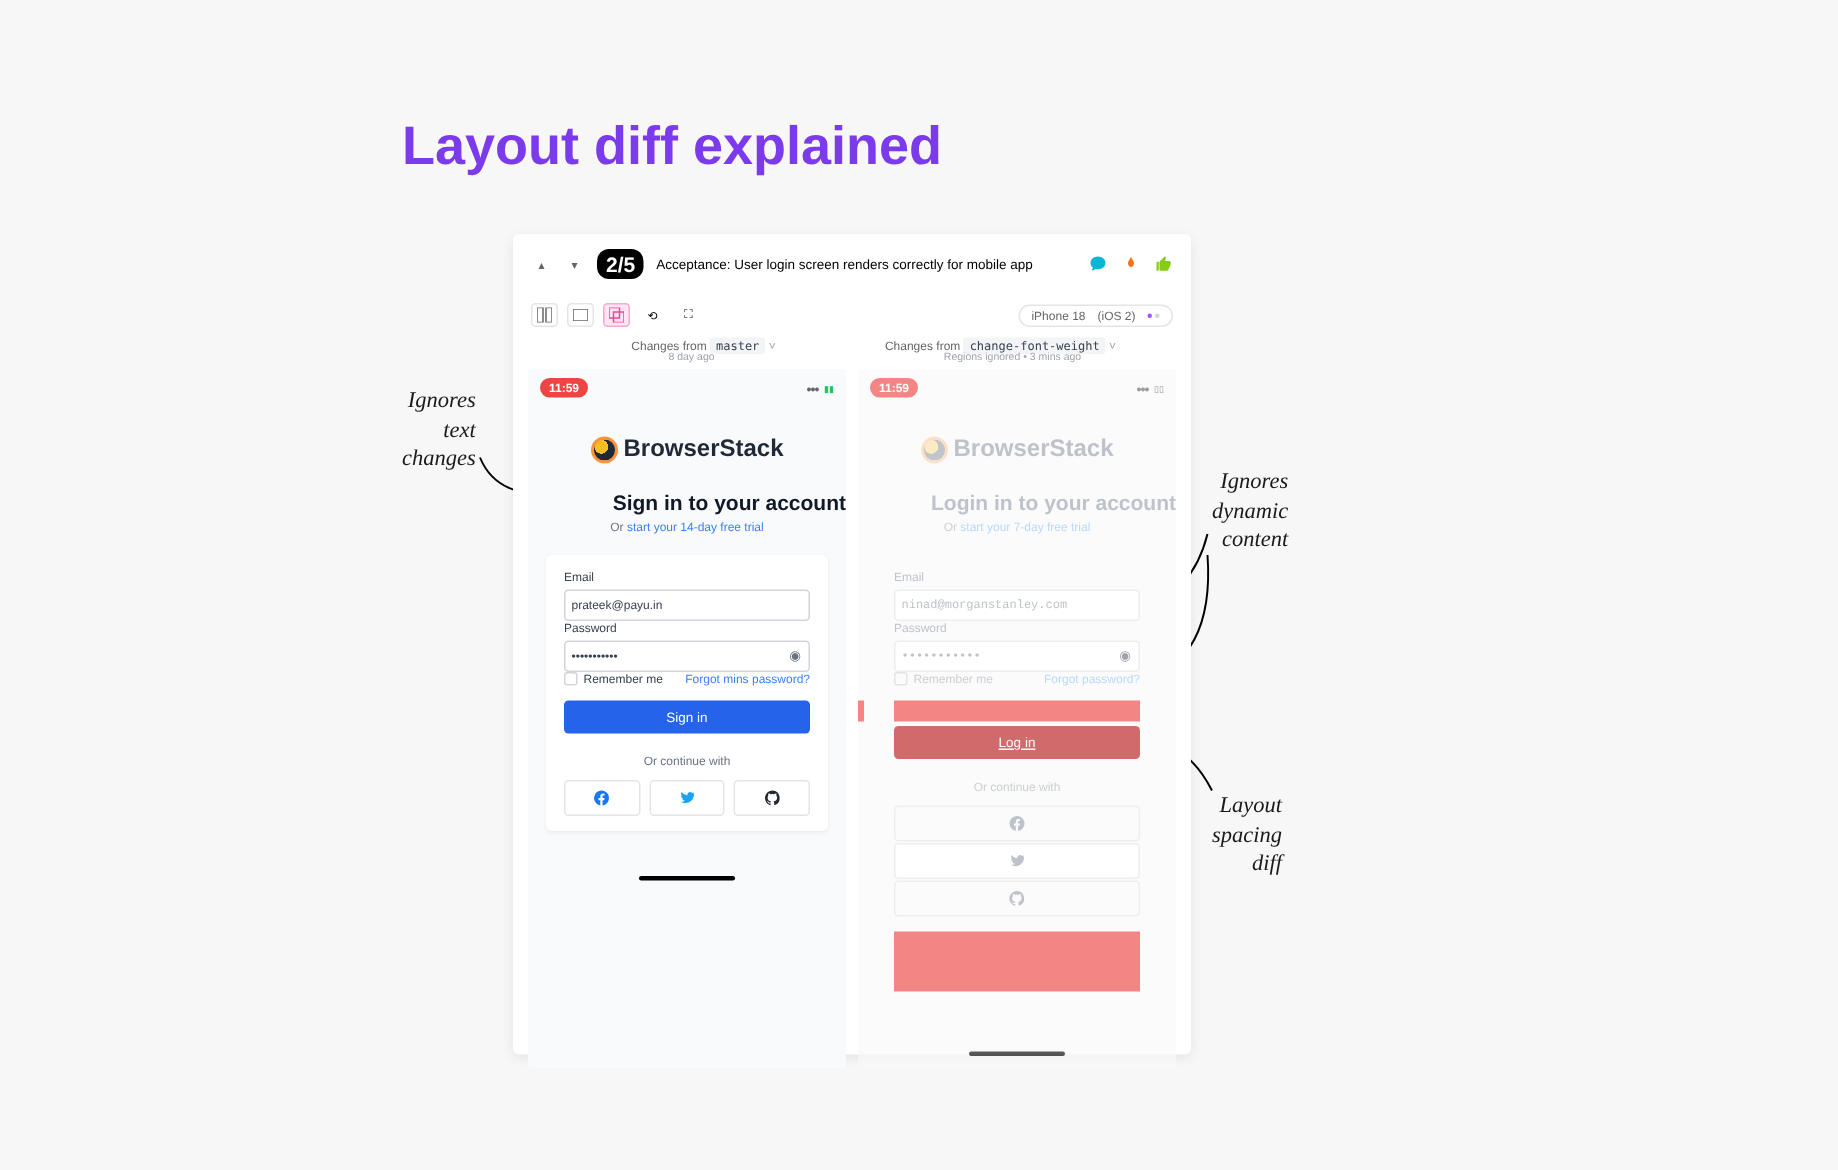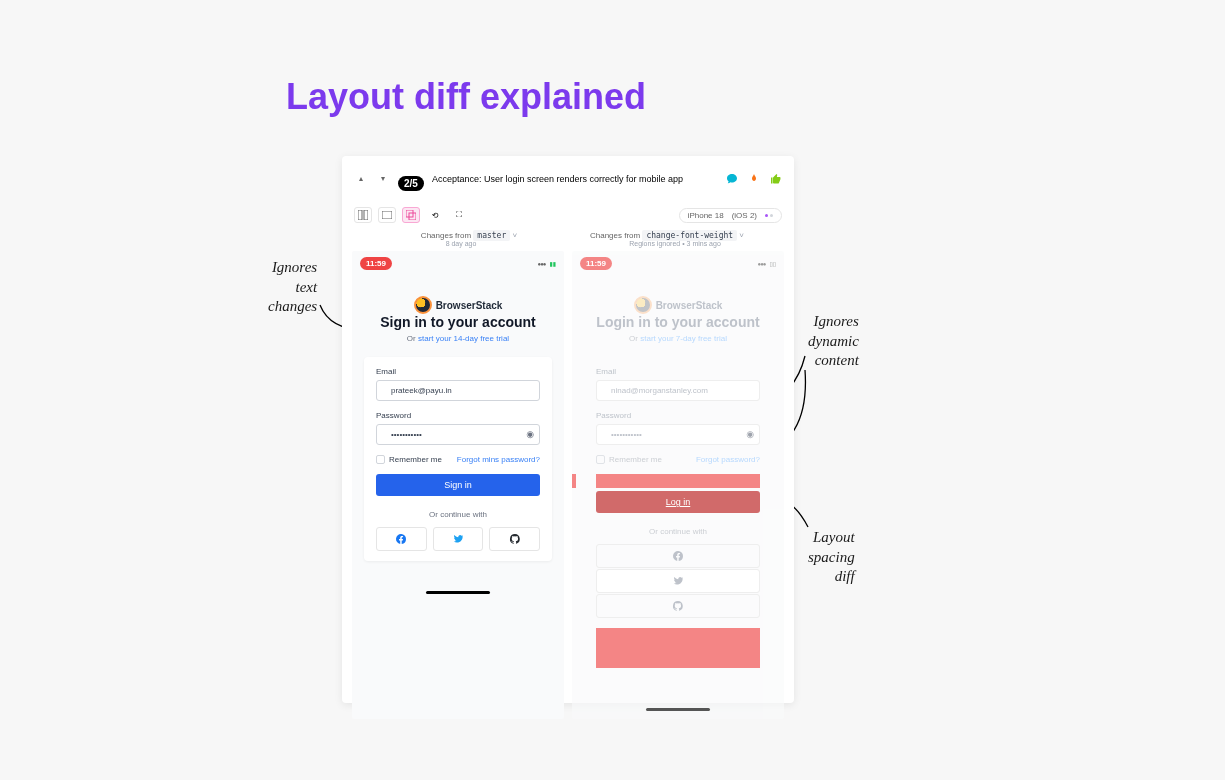--- a/index.html
+++ b/index.html
@@ -1,27 +1,27 @@
 <!DOCTYPE html>
 <html><head>
 <meta charset="utf-8">
 <style>
 *{margin:0;padding:0;box-sizing:border-box;}
 body{width:1225px;height:780px;background:#f7f7f7;font-family:-apple-system,BlinkMacSystemFont,'Segoe UI',sans-serif;position:relative;overflow:hidden;}
 .canvas{position:relative;width:100%;height:100%;}
-.heading{position:absolute;left:286px;top:76px;font-size:36px;font-weight:700;color:#7c3aed;}
+.heading{position:absolute;left:268px;top:76px;font-size:36px;font-weight:700;color:#7c3aed;}
 .annotation{position:absolute;font-family:'Comic Sans MS',cursive;font-size:15px;font-style:italic;color:#1a1a1a;line-height:1.3;text-align:right;}
 .ann-1{left:268px;top:258px;}
 .ann-2{left:808px;top:312px;}
 .ann-3{left:808px;top:528px;}
 .arrow{position:absolute;}
 .panel{position:absolute;left:342px;top:156px;width:452px;height:547px;background:#fff;border-radius:4px;box-shadow:0 2px 8px rgba(0,0,0,0.08);}
 .topbar{display:flex;align-items:center;gap:8px;padding:10px 12px;font-size:9px;color:#333;}
 .nav-arrow{width:14px;height:14px;display:flex;align-items:center;justify-content:center;color:#666;font-size:8px;}
-.counter{background:#000;color:#fff;padding:2px 6px;border-radius:8px;font-size:10px;font-weight:600;margin-top:10px;}
+.counter{background:#000;color:#fff;padding:2px 6px;border-radius:8px;font-size:14px;font-weight:600;}
 .test-name{font-size:9px;color:#000;font-weight:500;}
 .icons-right{margin-left:auto;display:flex;gap:10px;}
 .icon{width:12px;height:12px;}
 .chat-icon{color:#06b6d4;}
 .flame-icon{color:#f97316;}
 .thumb-icon{color:#84cc16;}
 .toolbar{display:flex;align-items:center;gap:6px;padding:6px 12px;}
 .tool-btn{width:18px;height:16px;border:1px solid #e5e5e5;border-radius:3px;display:flex;align-items:center;justify-content:center;font-size:8px;}
 .tool-btn.active{background:#fce7f3;border-color:#f9a8d4;}
 .device-selector{margin-left:auto;display:flex;align-items:center;gap:8px;font-size:8px;color:#666;padding:2px 8px;border:1px solid #e5e5e5;border-radius:10px;}
@@ -38,46 +38,46 @@
 .mockups{display:flex;gap:8px;padding:0 10px;}
 .mockup{flex:1;background:#f9fafb;border-radius:2px;padding-top:4px;}
 .mockup.right{opacity:0.65;}
 .statusbar{display:flex;align-items:center;padding:2px 8px;}
 .time-pill{background:#ef4444;color:#fff;font-size:8px;font-weight:600;padding:2px 6px;border-radius:8px;}
 .status-icons{margin-left:auto;font-size:6px;color:#666;}
 .dots-sig{margin-right:4px;letter-spacing:-1px;}
 .battery{color:#22c55e;}
 .logo-row{display:flex;align-items:center;justify-content:center;gap:4px;margin-top:24px;}
 .logo-circle{width:18px;height:18px;border-radius:50%;background:radial-gradient(circle at 35% 35%,#fbbf24 35%,#1f2937 36%);border:2px solid #fb923c;}
-.logo-text{font-size:10px;font-weight:700;color:#1f2937;}
-.headline{text-align:center;font-size:14px;font-weight:700;color:#111827;}
+.logo-text{font-size:16px;font-weight:700;color:#1f2937;}
+.headline{text-align:right;font-size:14px;font-weight:700;color:#111827;margin-top:18px;}
 .sub{text-align:center;font-size:8px;color:#6b7280;margin-top:4px;}
 .sub a{color:#3b82f6;text-decoration:none;}
 .form-card{background:#fff;margin:14px 12px 0;padding:10px 12px;border-radius:4px;box-shadow:0 1px 3px rgba(0,0,0,0.06);}
 .label{font-size:8px;color:#374151;margin-bottom:4px;}
-.input{width:100%;border:1px solid #d1d5db;border-radius:3px;padding:5px 14px;font-size:8px;color:#374151;background:#fff;margin-bottom:10px;}
+.input{width:100%;border:1px solid #d1d5db;border-radius:3px;padding:5px 4px;font-size:8px;color:#374151;background:#fff;}
 .pw-wrap{position:relative;}
 .eye{position:absolute;right:6px;top:5px;font-size:9px;color:#6b7280;}
 .row-check{display:flex;align-items:flex-start;justify-content:space-between;font-size:8px;margin-bottom:10px;}
 .remember{display:flex;align-items:center;gap:4px;color:#374151;}
 .checkbox{width:9px;height:9px;border:1px solid #d1d5db;border-radius:2px;}
 .forgot{color:#3b82f6;}
 .signin-btn{width:100%;background:#2563eb;color:#fff;border:none;border-radius:3px;padding:6px;font-size:9px;font-weight:500;}
 .continue{text-align:center;font-size:8px;color:#6b7280;margin-top:14px;}
 .socials{display:flex;gap:6px;margin-top:8px;}
 .social-btn{flex:1;border:1px solid #e5e5e5;border-radius:3px;padding:5px;display:flex;align-items:center;justify-content:center;}
 .social-icon{width:12px;height:12px;}
 .diff-bar{background:#ef4444;margin:3px 12px 0;}
 .diff-bar.h1{height:14px;}
 .diff-bar.h2{height:18px;margin-top:0;display:flex;align-items:center;justify-content:center;}
 .diff-bar.h3{height:40px;margin-top:8px;}
 .home-indicator{width:64px;height:3px;background:#000;border-radius:2px;margin:30px auto 8px;}
 .right .headline,.right .logo-text{color:#9ca3af;}
 .right .label{color:#9ca3af;}
-.right .input{color:#9ca3af;border-color:#e5e5e5;}
+.right .input{color:#9ca3af;border-color:#e5e5e5;font-family:Liberation Mono, monospace;}
 .right .form-card{box-shadow:none;background:transparent;}
 .right .signin-btn{background:#b91c1c;text-decoration:underline;}
 .right .social-btn{border-color:#e5e5e5;}
 .right .remember,.right .forgot,.right .continue,.right .sub{color:#b1b5bd;}
 .right .sub a{color:#93c5fd;}
 .right .forgot{color:#93c5fd;}
 .sbar-left{background:#ef4444;width:4px;height:14px;position:absolute;}
 .svg-fb{fill:#1877f2;}
 .svg-tw{fill:#1da1f2;}
 .svg-gh{fill:#24292f;}

